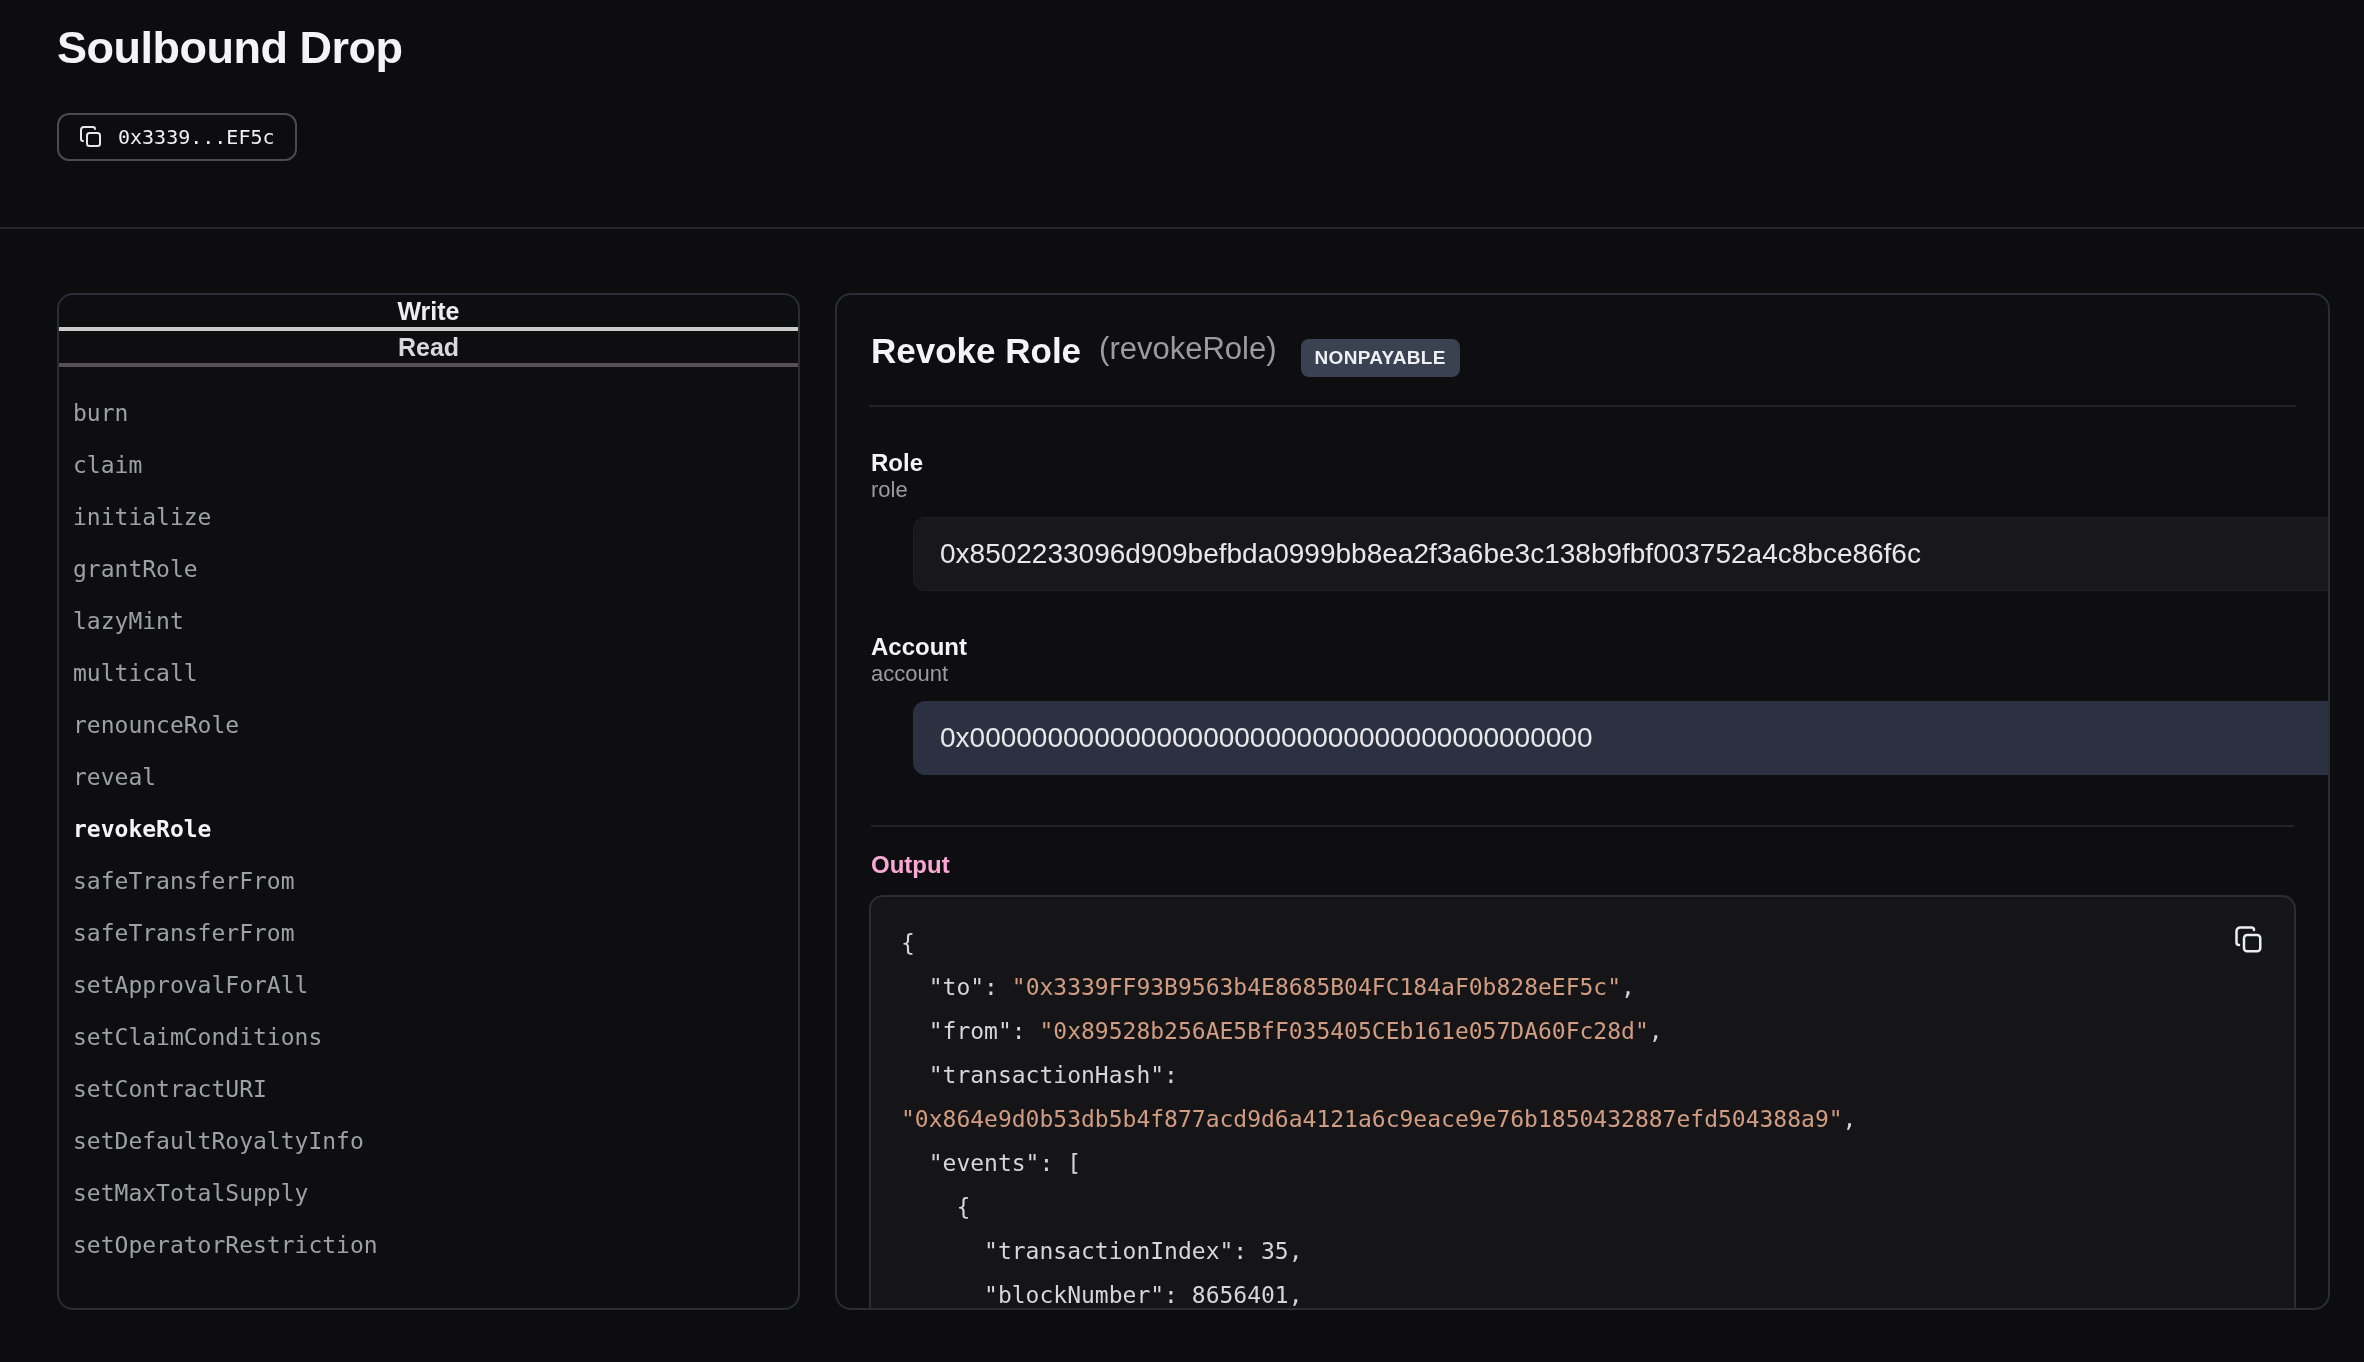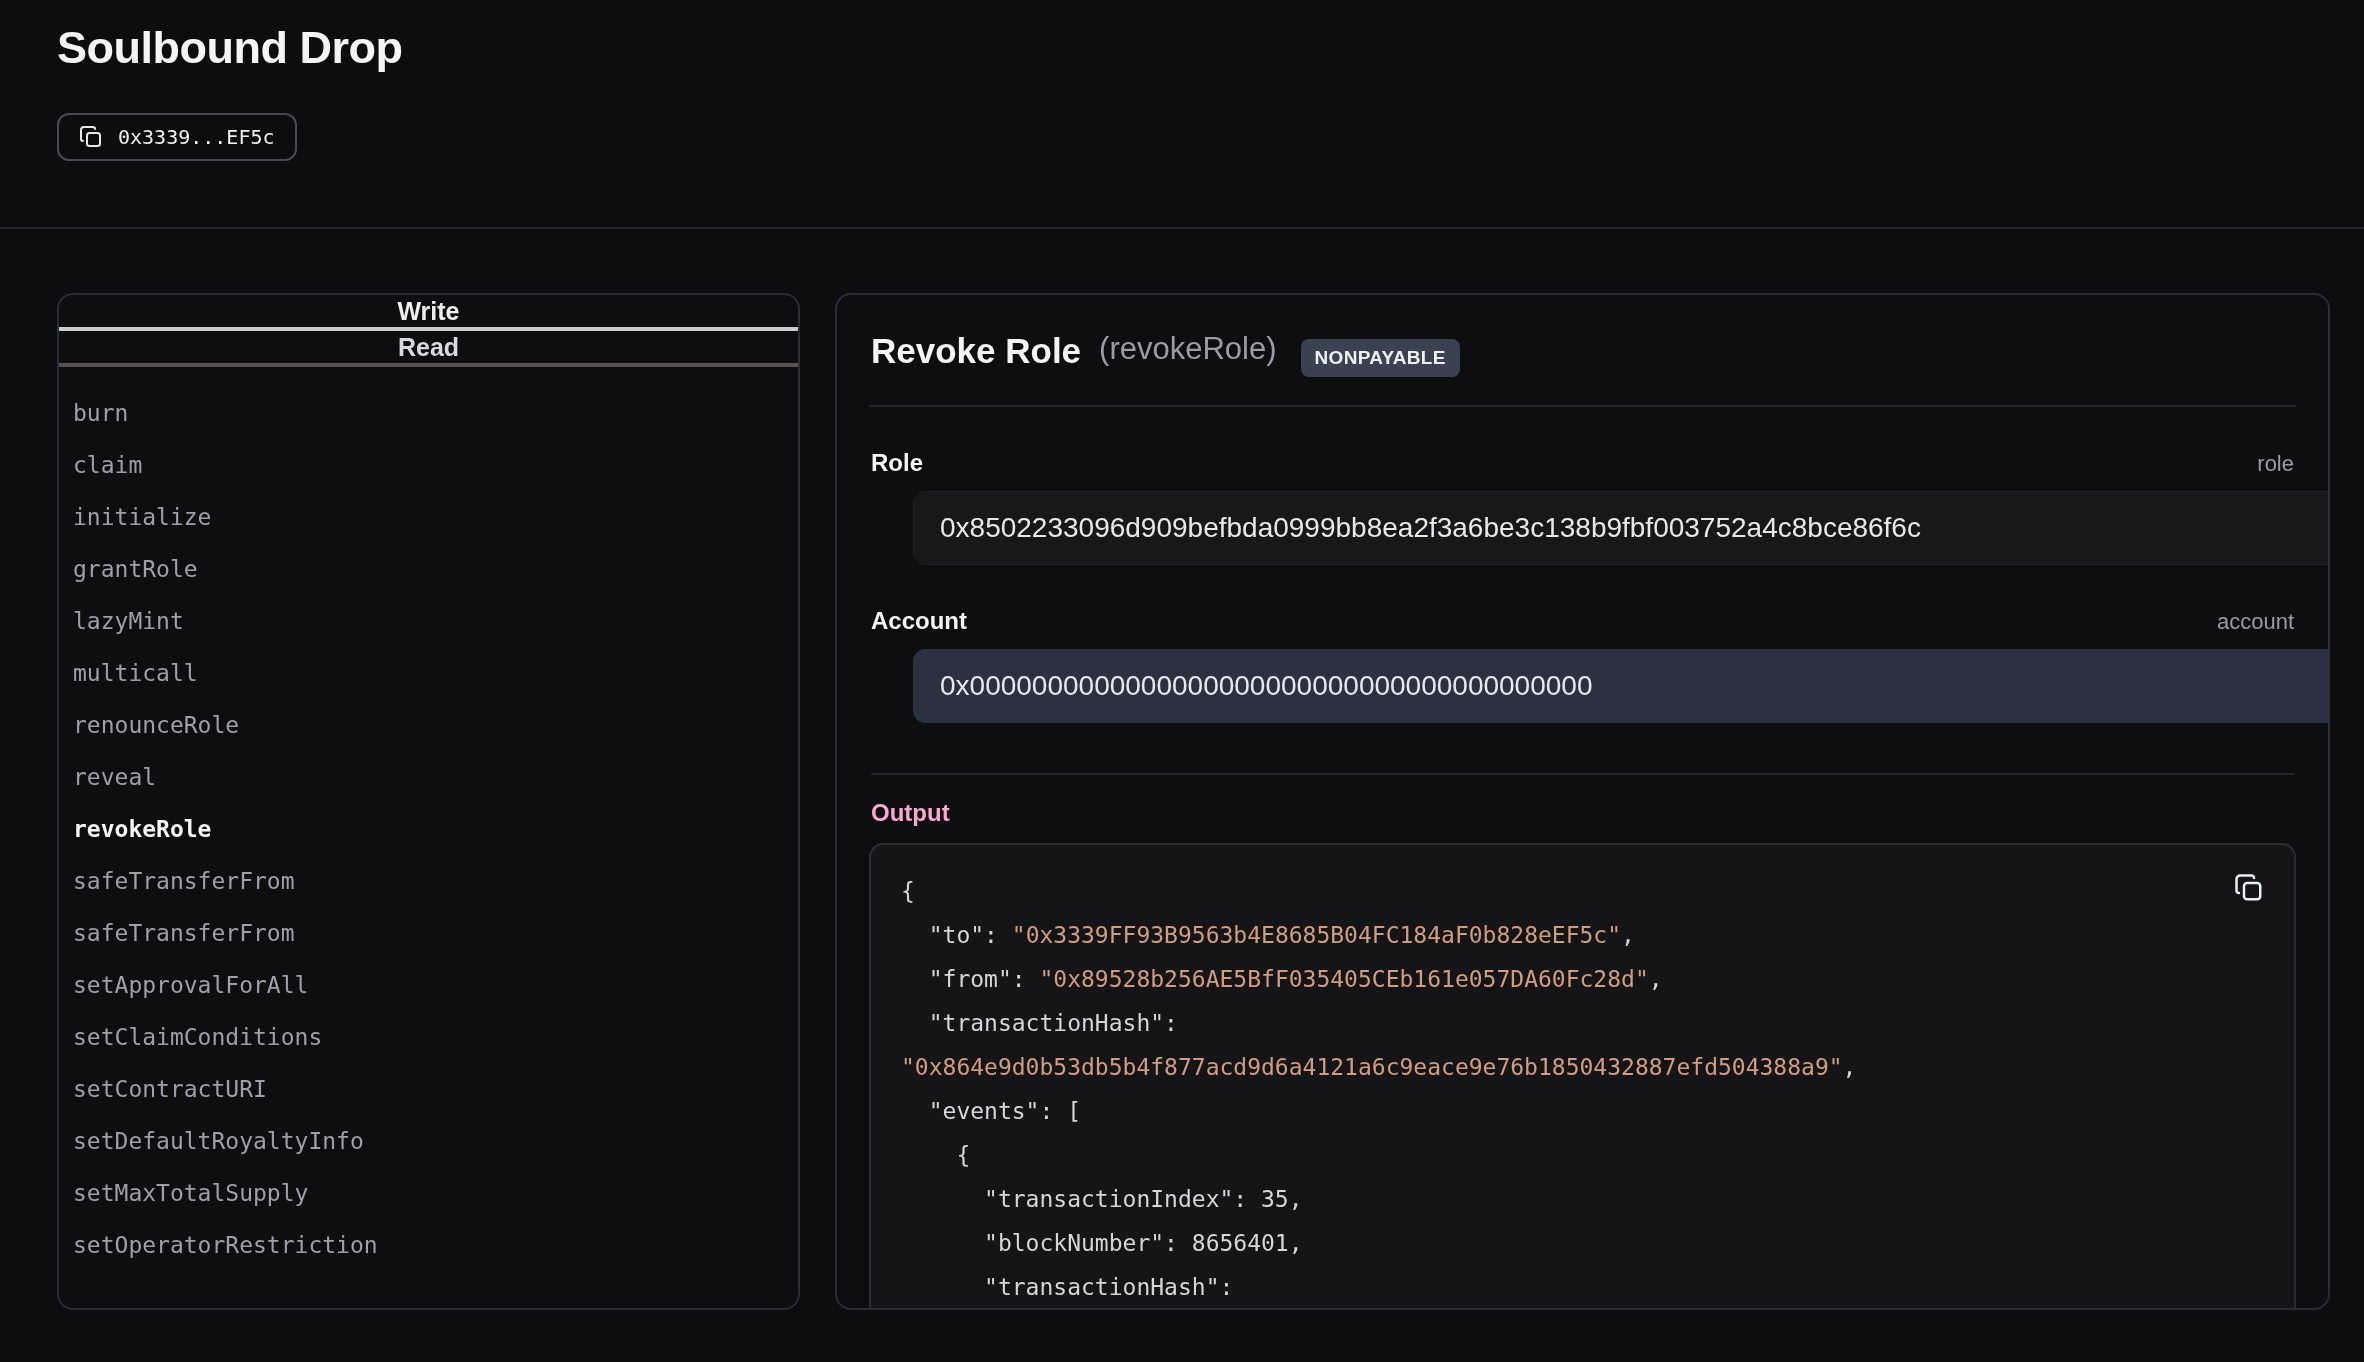--- a/index.html
+++ b/index.html
@@ -71,20 +71,21 @@
   .detail-subtitle { font-size: 31px; font-weight: 400; color: #9b9ba1; }
   .badge-nonpayable {
     background: #3a4150; color: #eef0f4;
     font-size: 19px; font-weight: 700; letter-spacing: 0.3px;
     padding: 8px 14px; border-radius: 8px; margin-left: 6px; margin-top: 8px;
   }
 
   .field-row {
     display: flex; justify-content: space-between; align-items: baseline;
     margin: 42px 2px 14px 2px;
+    flex-direction: column;
   }
   .field-label { font-size: 24px; font-weight: 700; color: #f4f4f6; }
   .field-hint  { font-size: 22px; font-weight: 400; color: #9b9ba1; }
   .field-input {
     width: 100%; box-sizing: border-box; height: 74px;
     border-radius: 12px; background: #18181b; border: 1px solid #202024;
     color: #e8e8ea; font-size: 28px; padding: 12px 26px;
     display: flex; align-items: center; cursor: text;
     white-space: nowrap; overflow: hidden; margin-left: 44px;
   }

